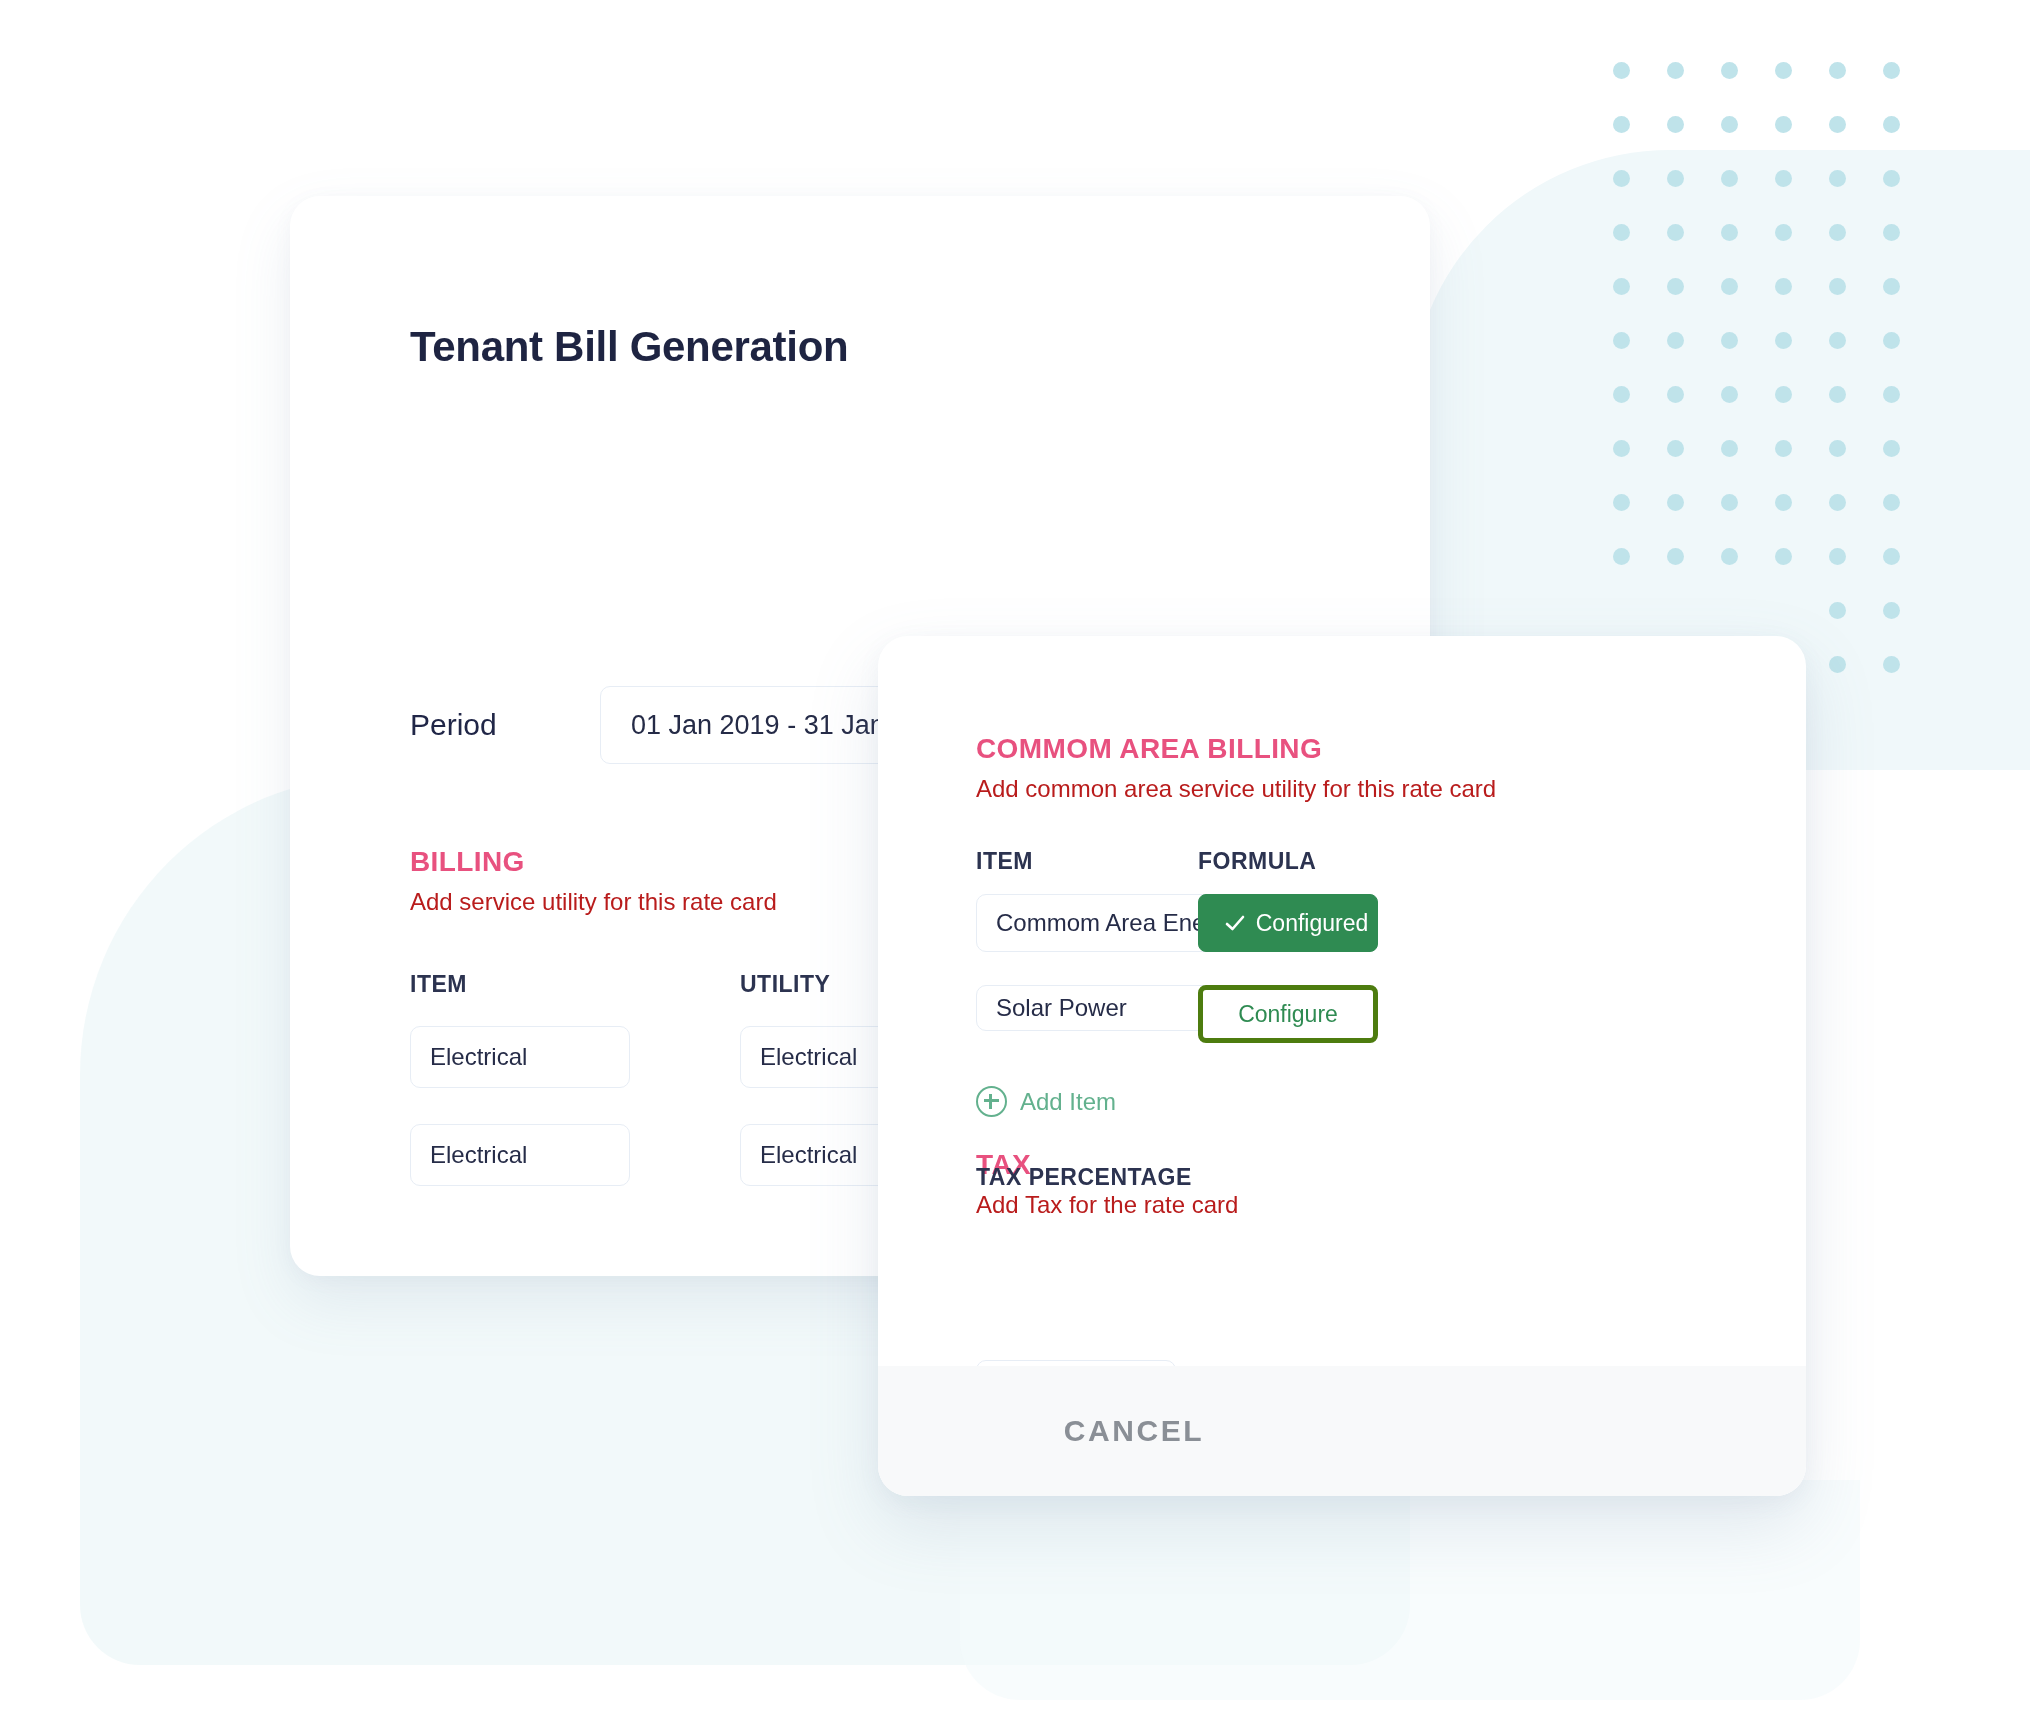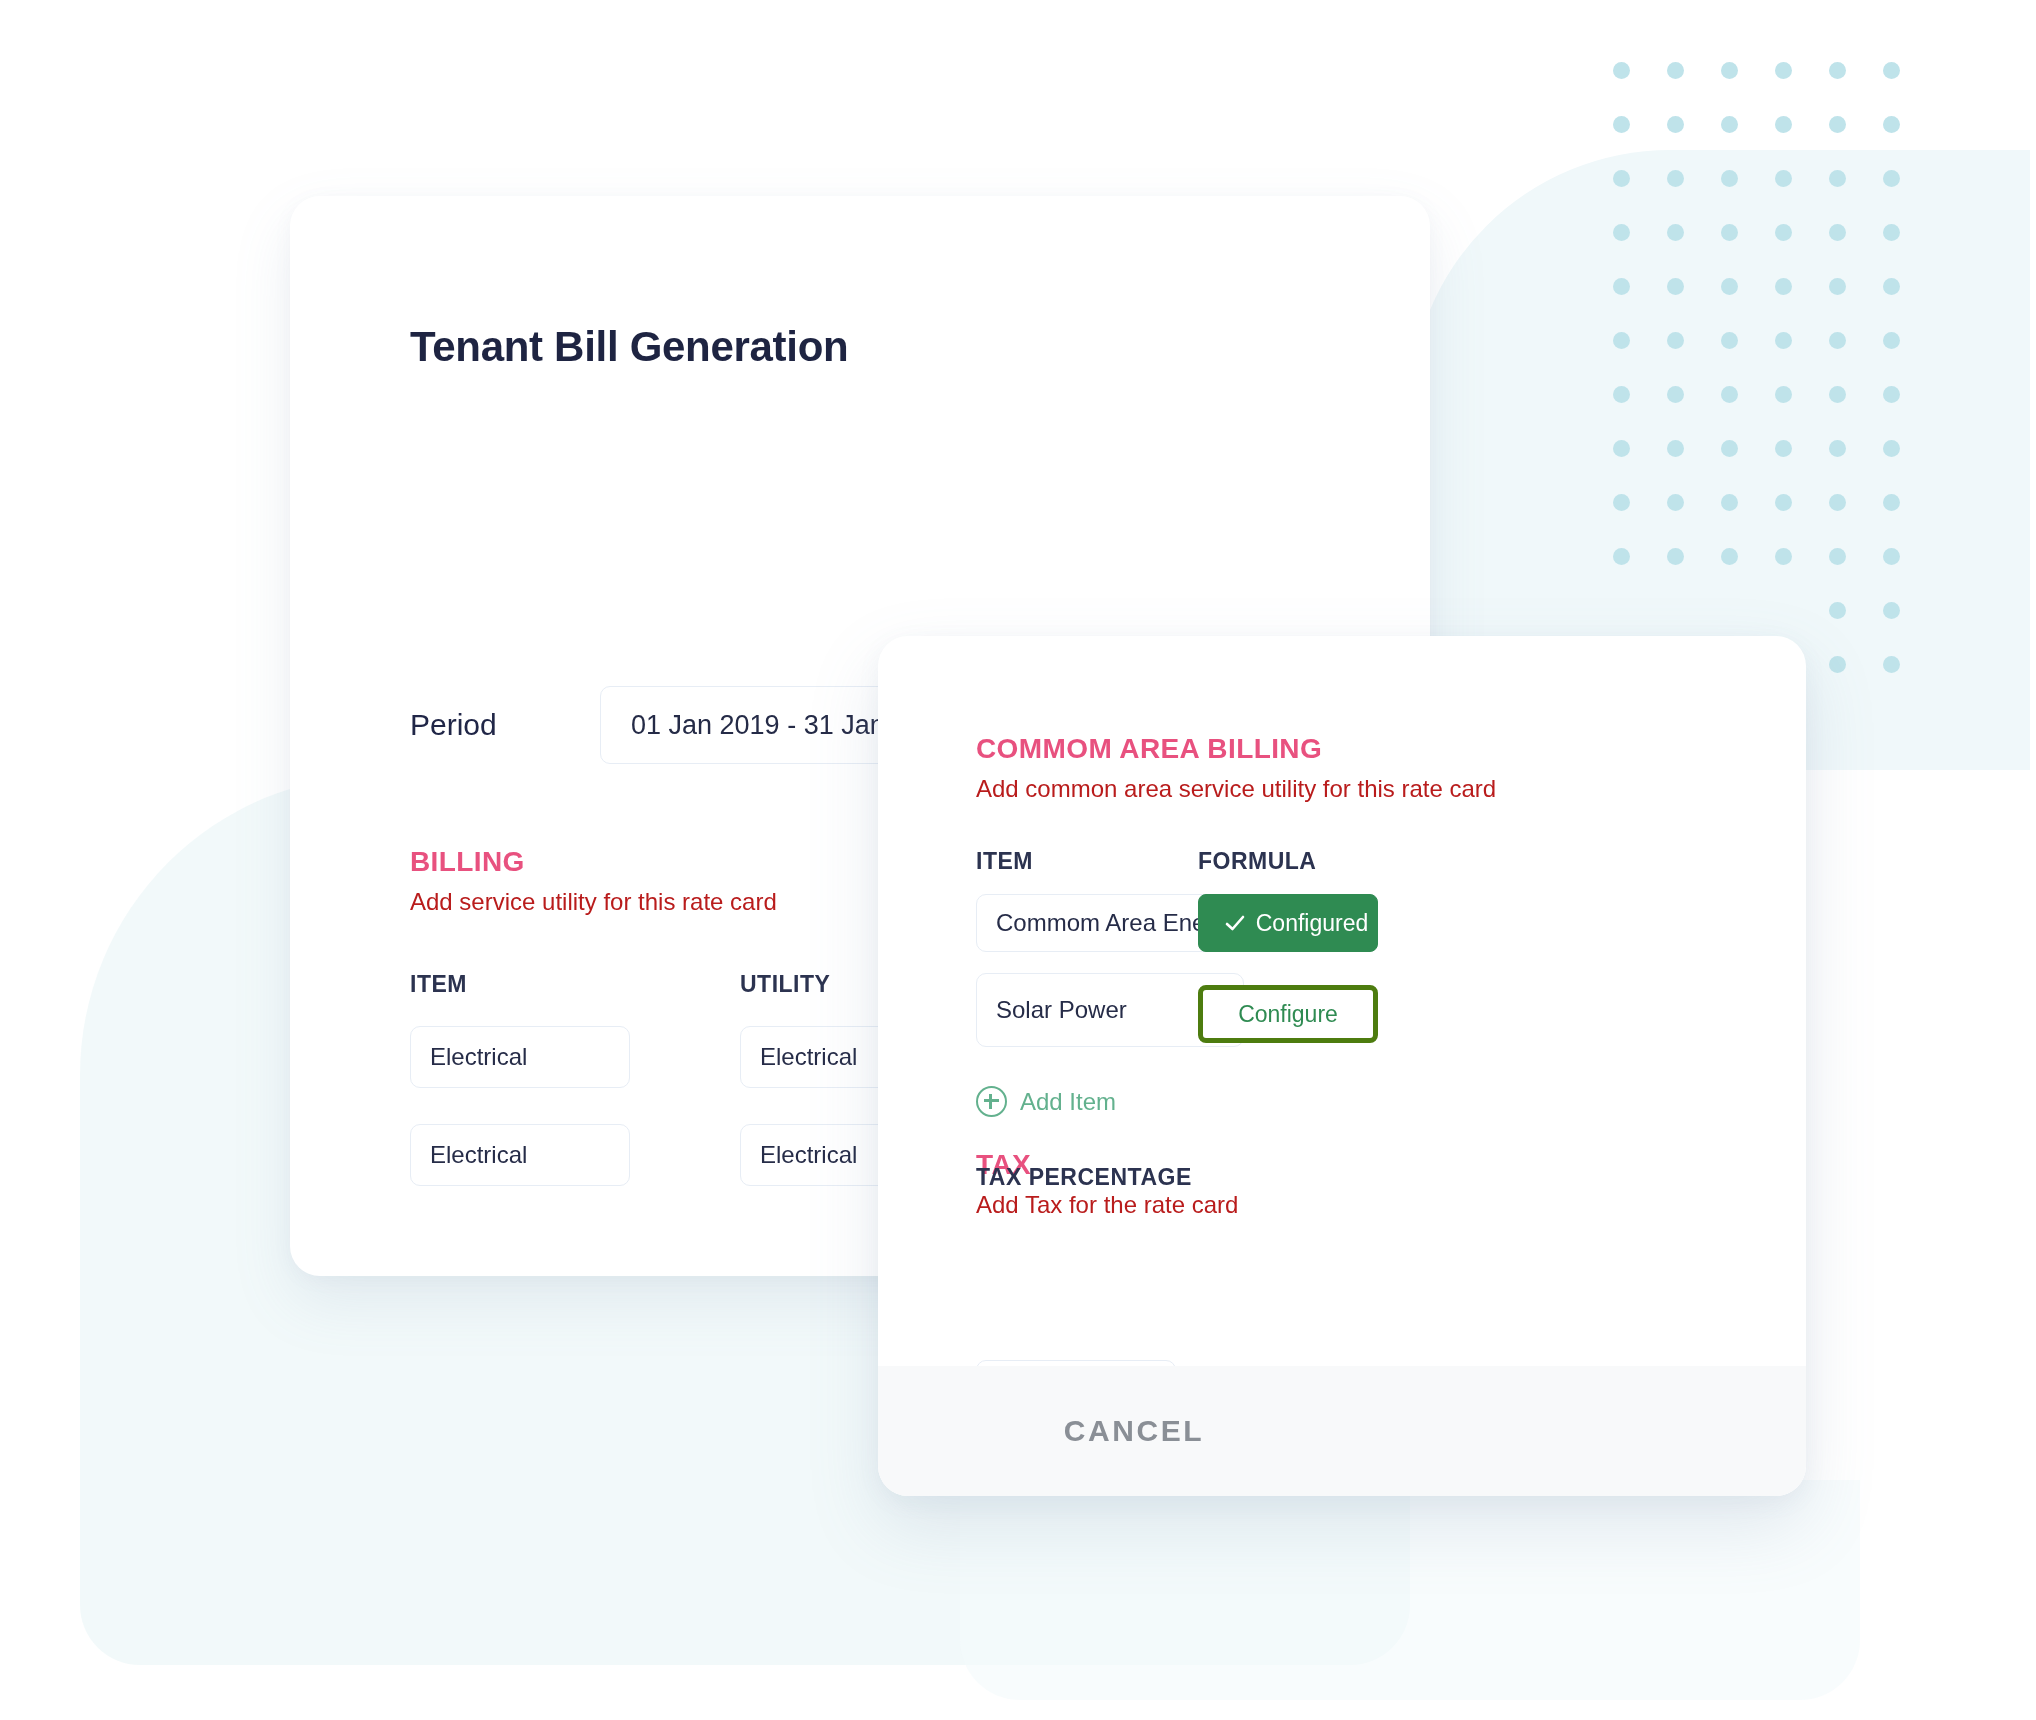--- a/index.html
+++ b/index.html
@@ -412,21 +412,21 @@
         <div class="section-title">COMMOM AREA BILLING</div>
         <div class="section-sub">Add common area service utility for this rate card</div>
       </div>
 
       <div class="col-head" style="left:98px; top:212px;">ITEM</div>
       <div class="col-head" style="left:320px; top:212px;">FORMULA</div>
 
       <div class="text-box" style="left:98px; top:258px; width:268px; height:58px;">
         <span>Commom Area Energy</span>
       </div>
-      <div class="text-box" style="left:98px; top:337px; width:268px; height:74px;">
+      <div class="text-box" style="left:98px; top:349px; width:268px; height:46px;">
         <span>Solar Power</span>
       </div>
 
       <div class="btn-configured" style="left:320px; top:258px;">
         <svg class="check-glyph" viewBox="0 0 22 22">
           <path d="M3 12 L8.5 17 L19 5" fill="none" stroke="#ffffff" stroke-width="2.6" stroke-linecap="round" stroke-linejoin="round"></path>
         </svg>
         <span>Configured</span>
       </div>
       <div class="btn-configure" style="left:320px; top:349px;">

